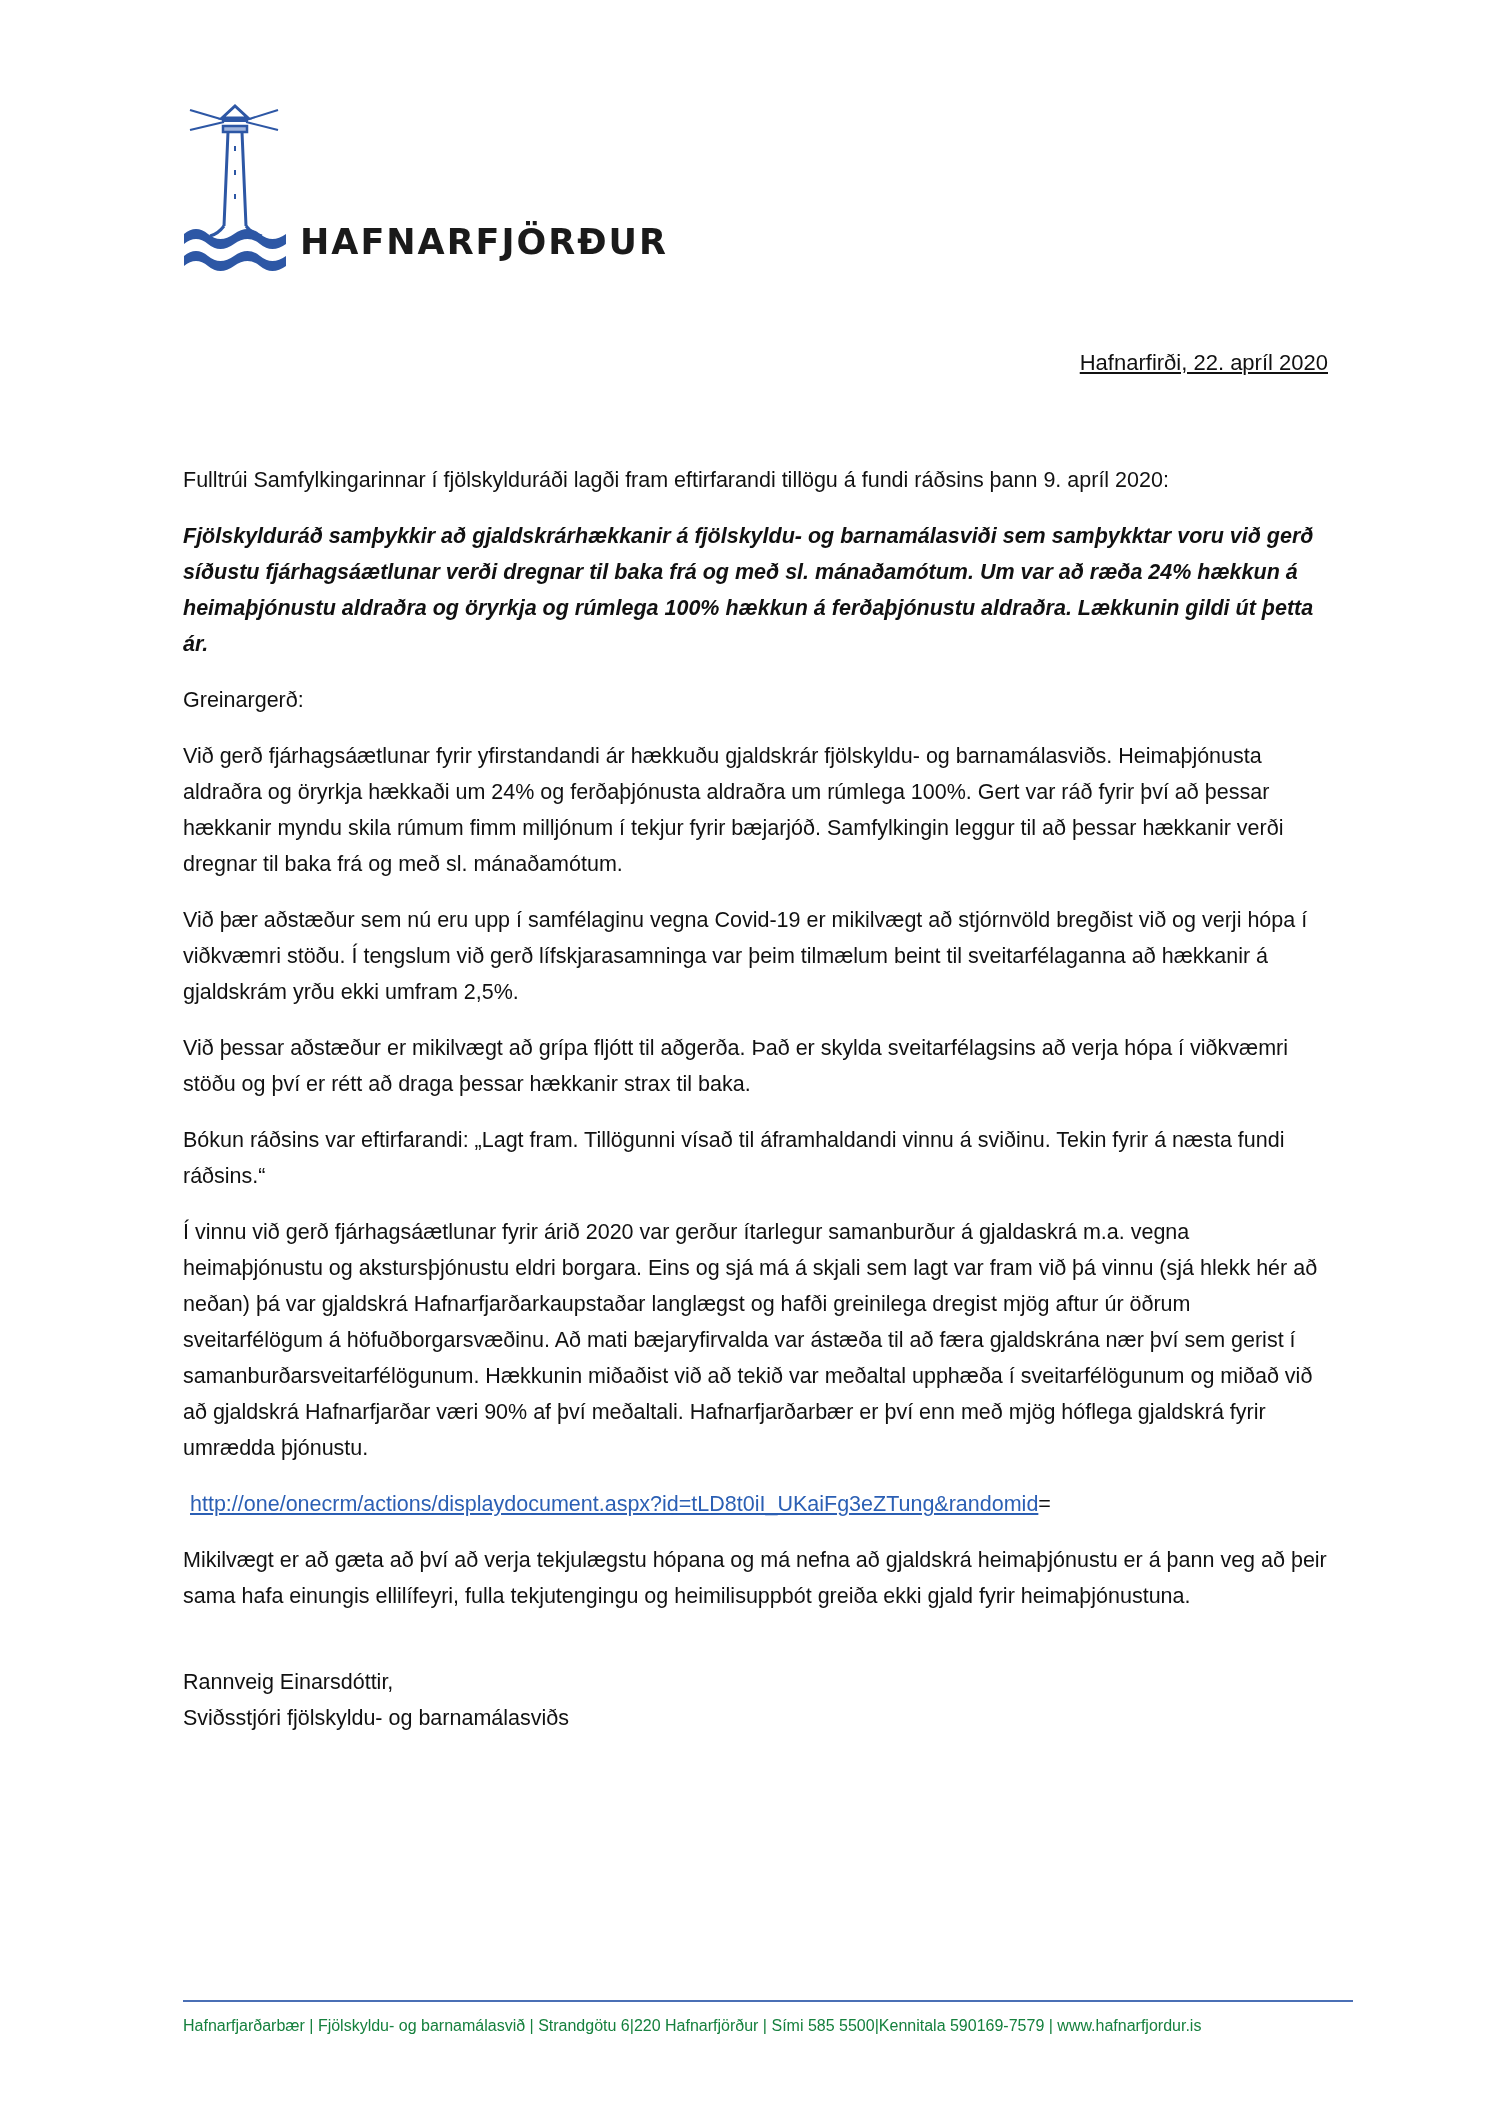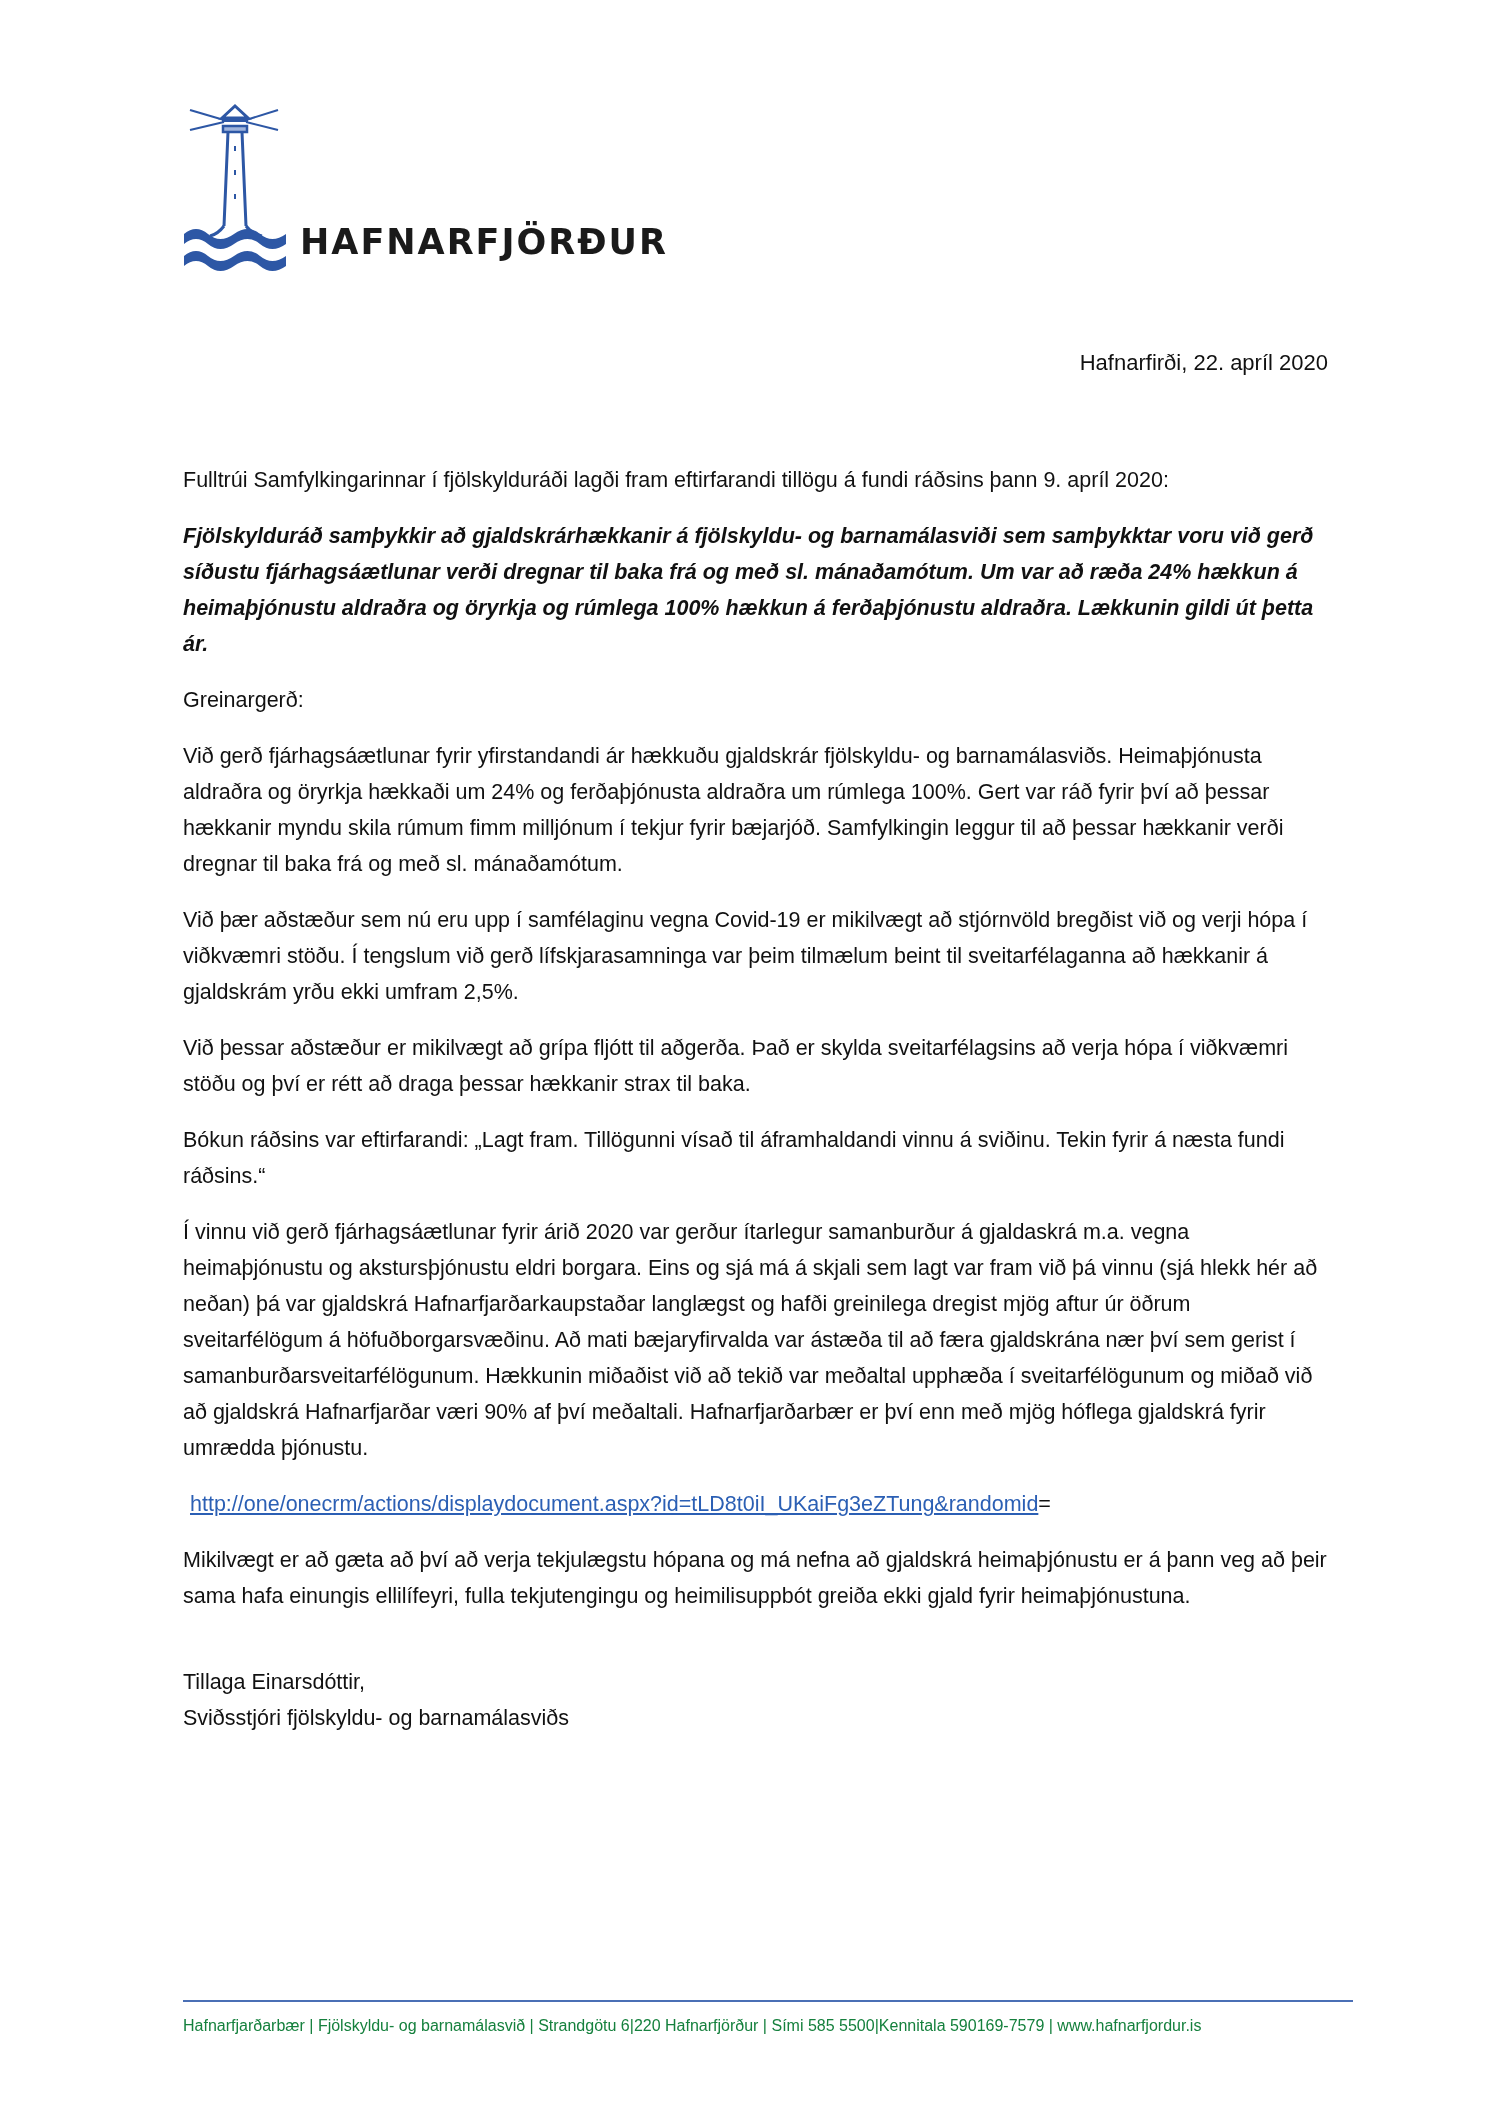--- a/index.html
+++ b/index.html
@@ -5,21 +5,21 @@
   html, body { margin: 0; padding: 0; background: #ffffff; }
   body { width: 1500px; height: 2122px; position: relative; overflow: hidden;
          font-family: "Liberation Sans", "DejaVu Sans", sans-serif; color: #111; }
   .page { position: absolute; left: 0; top: 0; width: 1500px; height: 1914px; }
 
   .logo { position: absolute; left: 182px; top: 88px; width: 500px; height: 190px; }
   .logo svg { position: absolute; left: 0; top: 0; }
   .logo-text { position: absolute; left: 118px; top: 134px; font-family: "DejaVu Sans", sans-serif;
                font-weight: bold; font-size: 35px; letter-spacing: 2px; color: #1a1a1a; }
 
-  .date { position: absolute; right: 172px; top: 350px; font-size: 22px; color: #111; }
+  .date { position: absolute; right: 172px; top: 350px; font-size: 22px; color: #111; text-decoration: underline; }
 
   .content { position: absolute; left: 183px; top: 462px; width: 1150px; font-size: 21.5px; line-height: 36px; }
   .content p { margin: 0 0 20px 0; }
   .subject { font-weight: bold; margin-bottom: 22px !important; }
   .proposal { font-weight: bold; font-style: italic; }
   .italic { }
   .link { color: #2b5fb4; text-decoration: underline; cursor: pointer; margin-left: 7px; }
   .signature { margin-top: 50px !important; }
 
   .footer-rule { position: absolute; left: 183px; top: 2000px; width: 1170px; height: 2px; background: #4a6fb5; }
@@ -65,20 +65,20 @@
     <p class="proposal">Fjölskylduráð samþykkir að gjaldskrárhækkanir á fjölskyldu- og barnamálasviði sem samþykktar voru við gerð síðustu fjárhagsáætlunar verði dregnar til baka frá og með sl. mánaðamótum. Um var að ræða 24% hækkun á heimaþjónustu aldraðra og öryrkja og rúmlega 100% hækkun á ferðaþjónustu aldraðra. Lækkunin gildi út þetta ár.</p>
     <p class="italic">Greinargerð:</p>
     <p class="italic">Við gerð fjárhagsáætlunar fyrir yfirstandandi ár hækkuðu gjaldskrár fjölskyldu- og barnamálasviðs. Heimaþjónusta aldraðra og öryrkja hækkaði um 24% og ferðaþjónusta aldraðra um rúmlega 100%. Gert var ráð fyrir því að þessar hækkanir myndu skila rúmum fimm milljónum í tekjur fyrir bæjarjóð. Samfylkingin leggur til að þessar hækkanir verði dregnar til baka frá og með sl. mánaðamótum.</p>
     <p class="italic">Við þær aðstæður sem nú eru upp í samfélaginu vegna Covid-19 er mikilvægt að stjórnvöld bregðist við og verji hópa í viðkvæmri stöðu. Í tengslum við gerð lífskjarasamninga var þeim tilmælum beint til sveitarfélaganna að hækkanir á gjaldskrám yrðu ekki umfram 2,5%.</p>
     <p class="italic">Við þessar aðstæður er mikilvægt að grípa fljótt til aðgerða. Það er skylda sveitarfélagsins að verja hópa í viðkvæmri stöðu og því er rétt að draga þessar hækkanir strax til baka.</p>
     <p>Bókun ráðsins var eftirfarandi: „Lagt fram. Tillögunni vísað til áframhaldandi vinnu á sviðinu. Tekin fyrir á næsta fundi ráðsins.“</p>
     <p>Í vinnu við gerð fjárhagsáætlunar fyrir árið 2020 var gerður ítarlegur samanburður á gjaldaskrá m.a. vegna heimaþjónustu og akstursþjónustu eldri borgara. Eins og sjá má á skjali sem lagt var fram við þá vinnu (sjá hlekk hér að neðan) þá var gjaldskrá Hafnarfjarðarkaupstaðar langlægst og hafði greinilega dregist mjög aftur úr öðrum sveitarfélögum á höfuðborgarsvæðinu. Að mati bæjaryfirvalda var ástæða til að færa gjaldskrána nær því sem gerist í samanburðarsveitarfélögunum. Hækkunin miðaðist við að tekið var meðaltal upphæða í sveitarfélögunum og miðað við að gjaldskrá Hafnarfjarðar væri 90% af því meðaltali. Hafnarfjarðarbær er því enn með mjög hóflega gjaldskrá fyrir umrædda þjónustu.</p>
     <p><a class="link">http://one/onecrm/actions/displaydocument.aspx?id=tLD8t0iI_UKaiFg3eZTung&amp;randomid</a><span>=</span></p>
     <p>Mikilvægt er að gæta að því að verja tekjulægstu hópana og má nefna að gjaldskrá heimaþjónustu er á þann veg að þeir sama hafa einungis ellilífeyri, fulla tekjutengingu og heimilisuppbót greiða ekki gjald fyrir heimaþjónustuna.</p>
     <p class="signature">
-      <span>Tillaga Einarsdóttir,</span><br>
+      <span>Rannveig Einarsdóttir,</span><br>
       <span>Sviðsstjóri fjölskyldu- og barnamálasviðs</span>
     </p>
   </div>
 
   <div class="footer-rule"></div>
   <div class="footer">Hafnarfjarðarbær | Fjölskyldu- og barnamálasvið | Strandgötu 6|220 Hafnarfjörður | Sími 585 5500|Kennitala 590169-7579 | www.hafnarfjordur.is</div>
 </div>
 
 </body></html>

